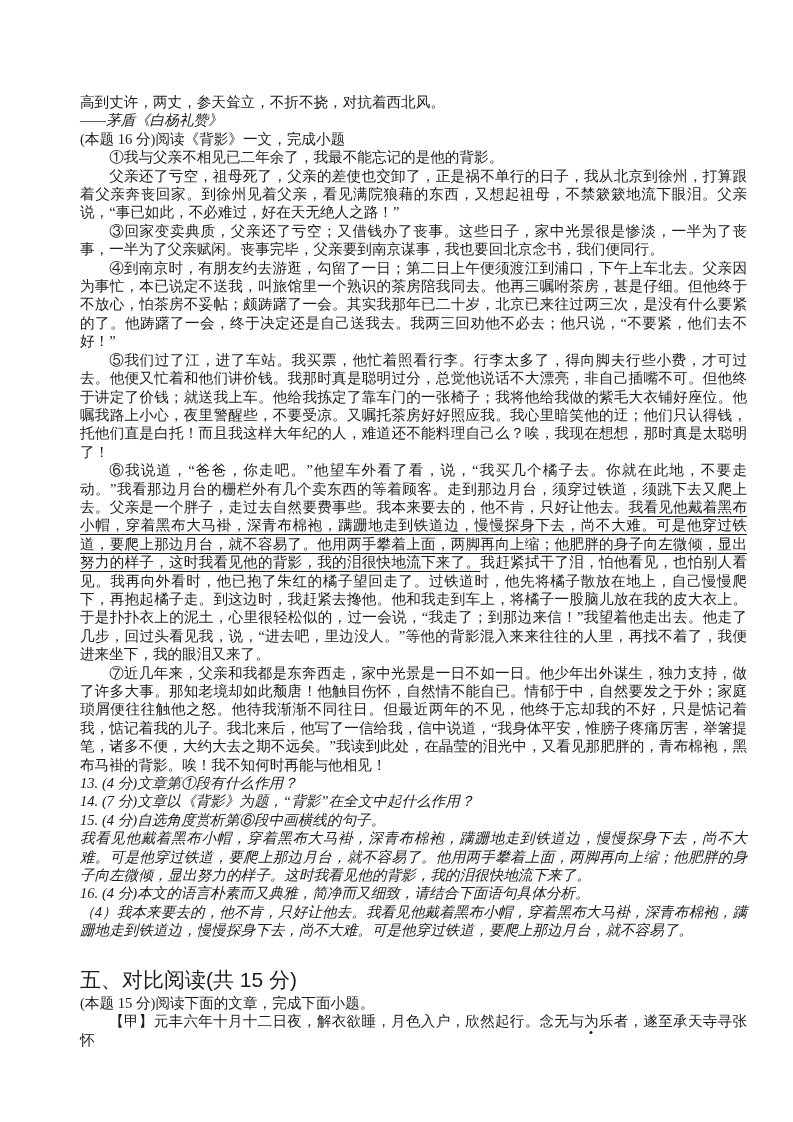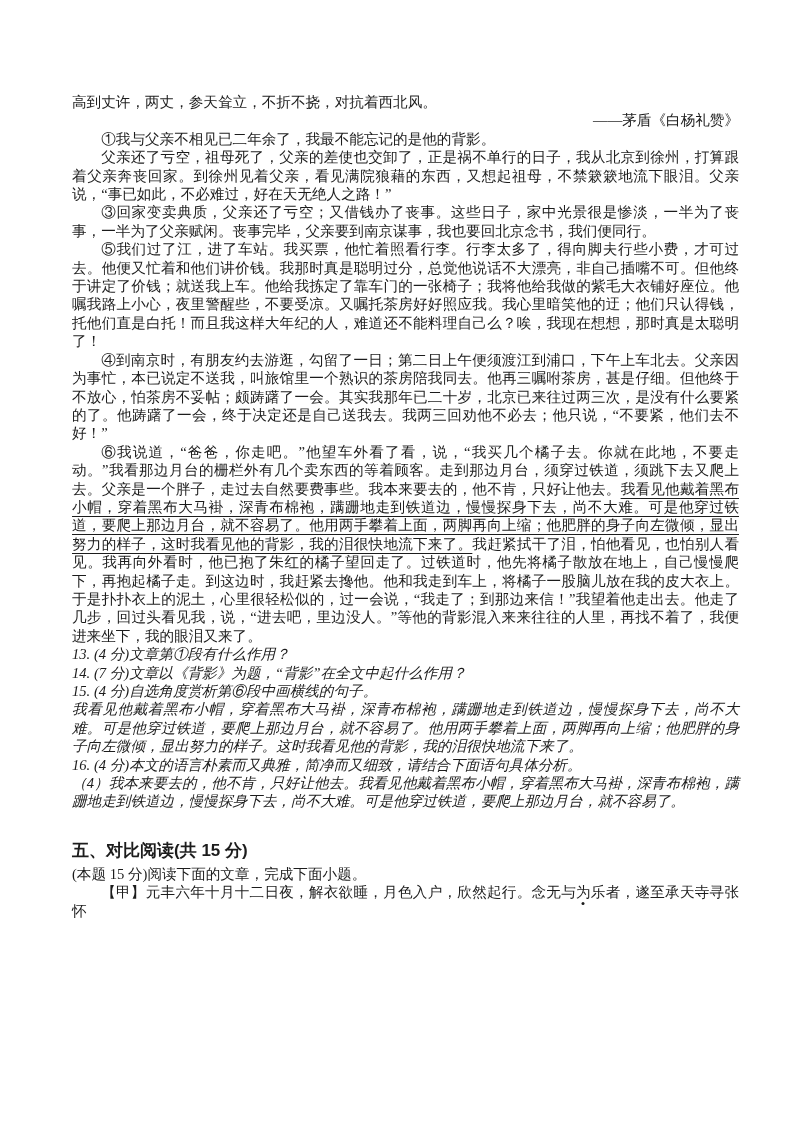--- a/index.html
+++ b/index.html
@@ -8,43 +8,43 @@
     width: 793px;
     height: 1122px;
     margin: 0 auto;
     background: #ffffff;
     overflow: hidden;
     font-family: "Liberation Serif", "DejaVu Serif", serif;
     color: #1c1c1c;
   }
   .content {
     position: absolute;
-    left: 72px;
+    left: 80px;
     top: 93px;
     width: 667px;
     font-size: 14.6px;
     line-height: 18.4px;
     text-align: justify;
     text-justify: inter-ideograph;
   }
   .content p { margin: 0; }
   .excerpt-line { text-indent: 0; }
-  .attribution { text-align: right; margin-bottom: 15px; }
+  .attribution { text-align: left; margin-bottom: 15px; font-style: italic; }
   .intro { text-indent: 0; }
   .para { text-indent: 2em; }
   .q { text-indent: 0; font-style: italic; }
   .uline {
     text-decoration: underline;
     text-decoration-thickness: 1px;
     text-underline-offset: 3.5px;
   }
   .sec5-heading {
     font-family: "Liberation Sans", "DejaVu Sans", sans-serif;
-    font-weight: bold;
-    font-size: 17px;
+    font-weight: normal;
+    font-size: 21px;
     line-height: 20px;
     margin-top: 30px !important;
     margin-bottom: 4px !important;
     text-indent: 0;
   }
   .emph {
     position: relative;
     display: inline-block;
     text-indent: 0;
   }
@@ -63,27 +63,29 @@
 </head>
 <body>
 
 <div class="page">
   <div class="content">
 
     <p class="excerpt-line">高到丈许，两丈，参天耸立，不折不挠，对抗着西北风。</p>
     <p class="attribution">——茅盾《白杨礼赞》</p>
 
     <div>
+      <p class="intro">(本题 16 分)阅读《背影》一文，完成小题</p>
 
       <p class="para">①我与父亲不相见已二年余了，我最不能忘记的是他的背影。</p>
       <p class="para">父亲还了亏空，祖母死了，父亲的差使也交卸了，正是祸不单行的日子，我从北京到徐州，打算跟着父亲奔丧回家。到徐州见着父亲，看见满院狼藉的东西，又想起祖母，不禁簌簌地流下眼泪。父亲说，“事已如此，不必难过，好在天无绝人之路！”</p>
       <p class="para">③回家变卖典质，父亲还了亏空；又借钱办了丧事。这些日子，家中光景很是惨淡，一半为了丧事，一半为了父亲赋闲。丧事完毕，父亲要到南京谋事，我也要回北京念书，我们便同行。</p>
+      <p class="para">④到南京时，有朋友约去游逛，勾留了一日；第二日上午便须渡江到浦口，下午上车北去。父亲因为事忙，本已说定不送我，叫旅馆里一个熟识的茶房陪我同去。他再三嘱咐茶房，甚是仔细。但他终于不放心，怕茶房不妥帖；颇踌躇了一会。其实我那年已二十岁，北京已来往过两三次，是没有什么要紧的了。他踌躇了一会，终于决定还是自己送我去。我两三回劝他不必去；他只说，“不要紧，他们去不好！”</p>
       <p class="para">⑤我们过了江，进了车站。我买票，他忙着照看行李。行李太多了，得向脚夫行些小费，才可过去。他便又忙着和他们讲价钱。我那时真是聪明过分，总觉他说话不大漂亮，非自己插嘴不可。但他终于讲定了价钱；就送我上车。他给我拣定了靠车门的一张椅子；我将他给我做的紫毛大衣铺好座位。他嘱我路上小心，夜里警醒些，不要受凉。又嘱托茶房好好照应我。我心里暗笑他的迂；他们只认得钱，托他们直是白托！而且我这样大年纪的人，难道还不能料理自己么？唉，我现在想想，那时真是太聪明了！</p>
-      <p class="para">④到南京时，有朋友约去游逛，勾留了一日；第二日上午便须渡江到浦口，下午上车北去。父亲因为事忙，本已说定不送我，叫旅馆里一个熟识的茶房陪我同去。他再三嘱咐茶房，甚是仔细。但他终于不放心，怕茶房不妥帖；颇踌躇了一会。其实我那年已二十岁，北京已来往过两三次，是没有什么要紧的了。他踌躇了一会，终于决定还是自己送我去。我两三回劝他不必去；他只说，“不要紧，他们去不好！”</p>
       <p class="para"><span>⑥我说道，“爸爸，你走吧。”他望车外看了看，说，“我买几个橘子去。你就在此地，不要走动。”我看那边月台的栅栏外有几个卖东西的等着顾客。走到那边月台，须穿过铁道，须跳下去又爬上去。父亲是一个胖子，走过去自然要费事些。我本来要去的，他不肯，只好让他去。</span><span class="uline">我看见他戴着黑布小帽，穿着黑布大马褂，深青布棉袍，蹒跚地走到铁道边，慢慢探身下去，尚不大难。可是他穿过铁道，要爬上那边月台，就不容易了。他用两手攀着上面，两脚再向上缩；他肥胖的身子向左微倾，显出努力的样子，这时我看见他的背影，我的泪很快地流下来了。</span><span>我赶紧拭干了泪，怕他看见，也怕别人看见。我再向外看时，他已抱了朱红的橘子望回走了。过铁道时，他先将橘子散放在地上，自己慢慢爬下，再抱起橘子走。到这边时，我赶紧去搀他。他和我走到车上，将橘子一股脑儿放在我的皮大衣上。于是扑扑衣上的泥土，心里很轻松似的，过一会说，“我走了；到那边来信！”我望着他走出去。他走了几步，回过头看见我，说，“进去吧，里边没人。”等他的背影混入来来往往的人里，再找不着了，我便进来坐下，我的眼泪又来了。</span></p>
+      <p class="para">⑦近几年来，父亲和我都是东奔西走，家中光景是一日不如一日。他少年出外谋生，独力支持，做了许多大事。那知老境却如此颓唐！他触目伤怀，自然情不能自已。情郁于中，自然要发之于外；家庭琐屑便往往触他之怒。他待我渐渐不同往日。但最近两年的不见，他终于忘却我的不好，只是惦记着我，惦记着我的儿子。我北来后，他写了一信给我，信中说道，“我身体平安，惟膀子疼痛厉害，举箸提笔，诸多不便，大约大去之期不远矣。”我读到此处，在晶莹的泪光中，又看见那肥胖的，青布棉袍，黑布马褂的背影。唉！我不知何时再能与他相见！</p>
 
       <p class="q">13. (4 分)文章第①段有什么作用？</p>
       <p class="q">14. (7 分)文章以《背影》为题，“背影”在全文中起什么作用？</p>
       <p class="q">15. (4 分)自选角度赏析第⑥段中画横线的句子。</p>
       <p class="q">我看见他戴着黑布小帽，穿着黑布大马褂，深青布棉袍，蹒跚地走到铁道边，慢慢探身下去，尚不大难。可是他穿过铁道，要爬上那边月台，就不容易了。他用两手攀着上面，两脚再向上缩；他肥胖的身子向左微倾，显出努力的样子。这时我看见他的背影，我的泪很快地流下来了。</p>
       <p class="q">16. (4 分)本文的语言朴素而又典雅，简净而又细致，请结合下面语句具体分析。</p>
       <p class="q">（4）我本来要去的，他不肯，只好让他去。我看见他戴着黑布小帽，穿着黑布大马褂，深青布棉袍，蹒跚地走到铁道边，慢慢探身下去，尚不大难。可是他穿过铁道，要爬上那边月台，就不容易了。</p>
     </div>
 
     <div>

